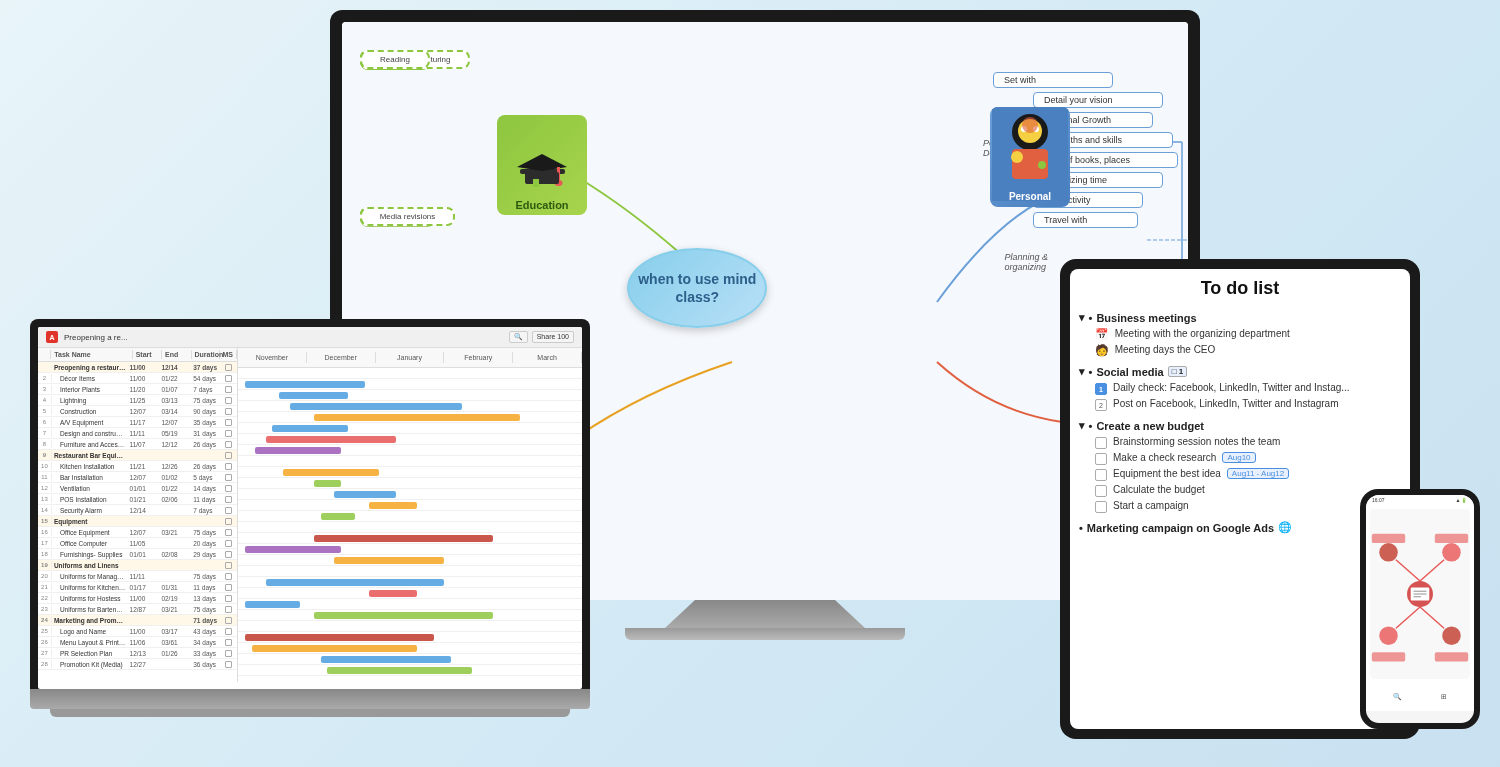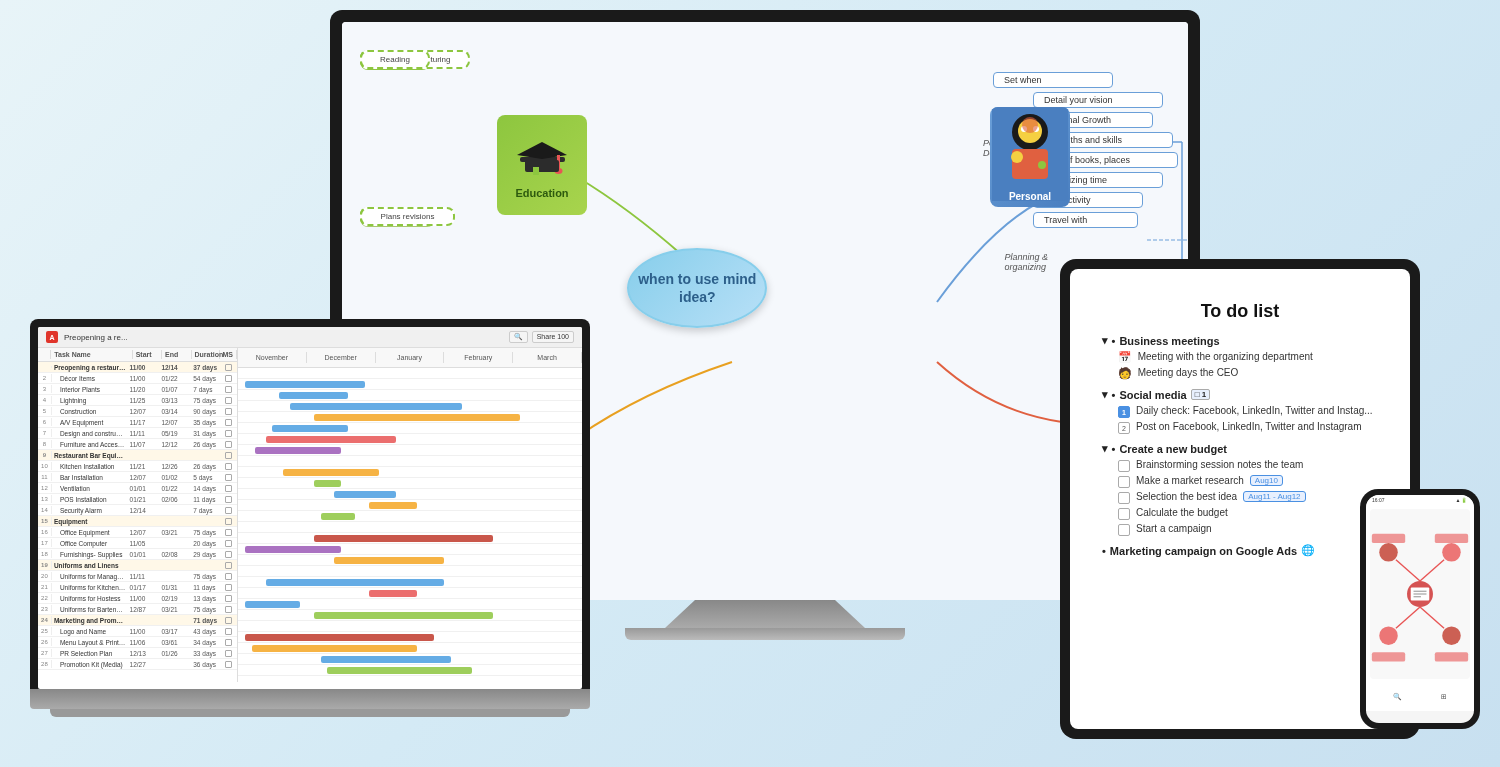--- a/index.html
+++ b/index.html
@@ -88,21 +88,21 @@
       left: 155px;
       top: 93px;
       width: 90px;
       height: 100px;
       background: linear-gradient(135deg, #8dc63f, #a8d44d);
       border-radius: 8px;
       display: flex;
       flex-direction: column;
       align-items: center;
       justify-content: flex-end;
-      padding-bottom: 16px;
+      padding-bottom: 4px;
       z-index: 5;
     }
     .education-label {
       color: #2d5a0e;
       font-size: 11px;
       font-weight: bold;
       text-align: center;
     }
 
     
@@ -416,21 +416,21 @@
       padding: 10px;
       width: 100%;
       height: 100%;
     }
     .tablet-screen {
       background: white;
       border-radius: 8px;
       width: 100%;
       height: 100%;
       overflow: hidden;
-      padding: 32px;
+      padding: 9px;
     }
     .todo-title {
       font-size: 18px;
       font-weight: bold;
       text-align: center;
       color: #111;
       margin-bottom: 12px;
     }
     .todo-section {
       margin-bottom: 8px;
@@ -568,21 +568,21 @@
 
           <line x1="805" y1="218" x2="855" y2="218" stroke="#6a9fd8" stroke-width="1" stroke-dasharray="4,2"></line>
           <line x1="855" y1="218" x2="855" y2="285" stroke="#6a9fd8" stroke-width="1" stroke-dasharray="4,2"></line>
 
           <line x1="805" y1="355" x2="830" y2="345" stroke="#e06040" stroke-width="1.5"></line>
 
           <path d="M 855 230 Q 870 290 855 350" stroke="#6a9fd8" stroke-width="1" fill="none" stroke-dasharray="4,2"></path>
         </svg>
 
         <div class="central-node">
-          <span>when to use mind idea?</span>
+          <span>when to use mind class?</span>
         </div>
 
         <div class="education-img">
 
           <svg width="55" height="50" viewBox="0 0 55 50">
             <rect x="5" y="20" width="45" height="5" fill="#2c2c2c" rx="2"></rect>
             <polygon points="27,5 52,18 27,22 2,18" fill="#1a1a1a"></polygon>
             <rect x="42" y="18" width="3" height="16" fill="#e85555"></rect>
             <ellipse cx="43.5" cy="34" rx="4" ry="3" fill="#e85555"></ellipse>
             <rect x="10" y="23" width="34" height="12" fill="#2c2c2c" rx="2"></rect>
@@ -595,42 +595,42 @@
           <div class="edu-node green-bg" style="width:70px; margin-bottom:4px;">in class</div>
           <div class="edu-node" style="width:90px; margin-bottom:2px; font-size:8px;">Taking notes</div>
           <div class="edu-node" style="width:110px; margin-bottom:2px; font-size:8px;">Writing – structuring</div>
           <div class="edu-node" style="width:70px; margin-bottom:14px; font-size:8px;">Reading</div>
         </div>
 
         <div style="position:absolute; left:18px; top:185px; z-index:4;">
           <div class="edu-node light-green" style="width:75px; margin-bottom:4px;">Individual</div>
           <div class="edu-node" style="width:75px; margin-bottom:2px; font-size:8px;">Learning</div>
           <div class="edu-node" style="width:80px; margin-bottom:2px; font-size:8px;">Homework</div>
-          <div class="edu-node" style="width:95px; margin-bottom:2px; font-size:8px;">Plans revisions</div>
+          <div class="edu-node" style="width:95px; margin-bottom:2px; font-size:8px;">Media revisions</div>
         </div>
 
         <div class="personal-img">
 
           <svg width="76" height="94" viewBox="0 0 76 94">
             <rect x="0" y="0" width="76" height="94" fill="#4a7fc0"></rect>
 
             <circle cx="38" cy="25" r="18" fill="#1a1a1a"></circle>
             <circle cx="38" cy="24" r="12" fill="#f5d042"></circle>
             <circle cx="32" cy="22" r="3" fill="white"></circle>
             <circle cx="44" cy="22" r="3" fill="white"></circle>
             <circle cx="38" cy="18" r="8" fill="#e06040" opacity="0.6"></circle>
             <rect x="20" y="42" width="36" height="30" fill="#e06040" rx="4"></rect>
             <circle cx="25" cy="50" r="6" fill="#f5d042"></circle>
             <circle cx="50" cy="58" r="4" fill="#8dc63f"></circle>
           </svg>
           <div class="personal-label" style="position:absolute;bottom:5px;left:0;right:0;text-align:center;">Personal</div>
         </div>
 
         <div style="position:absolute; right:10px; top:50px; z-index:4;">
-          <div class="personal-item" style="top:0; right:40px; position:relative; margin-bottom:4px; width:120px;">Set when</div>
+          <div class="personal-item" style="top:0; right:40px; position:relative; margin-bottom:4px; width:120px;">Set with</div>
           <div class="personal-item" style="position:relative; margin-bottom:4px; width:130px;">Detail your vision</div>
           <div class="personal-item" style="position:relative; margin-bottom:4px; width:120px;">Personal Growth</div>
           <div class="personal-item" style="position:relative; margin-bottom:4px; width:140px;">Strengths and skills</div>
           <div class="personal-item" style="position:relative; margin-bottom:4px; width:145px;">Lists of books, places</div>
           <div class="personal-item" style="position:relative; margin-bottom:4px; width:130px;">Organizing time</div>
           <div class="personal-item" style="position:relative; margin-bottom:4px; width:110px;">Productivity</div>
           <div class="personal-item" style="position:relative; margin-bottom:4px; width:105px;">Travel with</div>
         </div>
 
         <div class="section-label" style="right:152px; top:116px;">Personal<br>Development</div>
@@ -1119,26 +1119,26 @@
           <span>▾</span>
           <span>•</span>
           <span>Create a new budget</span>
         </div>
         <div class="todo-item">
           <span class="todo-bullet"></span>
           <span>Brainstorming session notes the team</span>
         </div>
         <div class="todo-item">
           <span class="todo-bullet"></span>
-          <span>Make a market research</span>
+          <span>Make a check research</span>
           <span class="todo-tag">Aug10</span>
         </div>
         <div class="todo-item">
           <span class="todo-bullet"></span>
-          <span>Selection the best idea</span>
+          <span>Equipment the best idea</span>
           <span class="todo-tag">Aug11 - Aug12</span>
         </div>
         <div class="todo-item">
           <span class="todo-bullet"></span>
           <span>Calculate the budget</span>
         </div>
         <div class="todo-item">
           <span class="todo-bullet"></span>
           <span>Start a campaign</span>
         </div>

